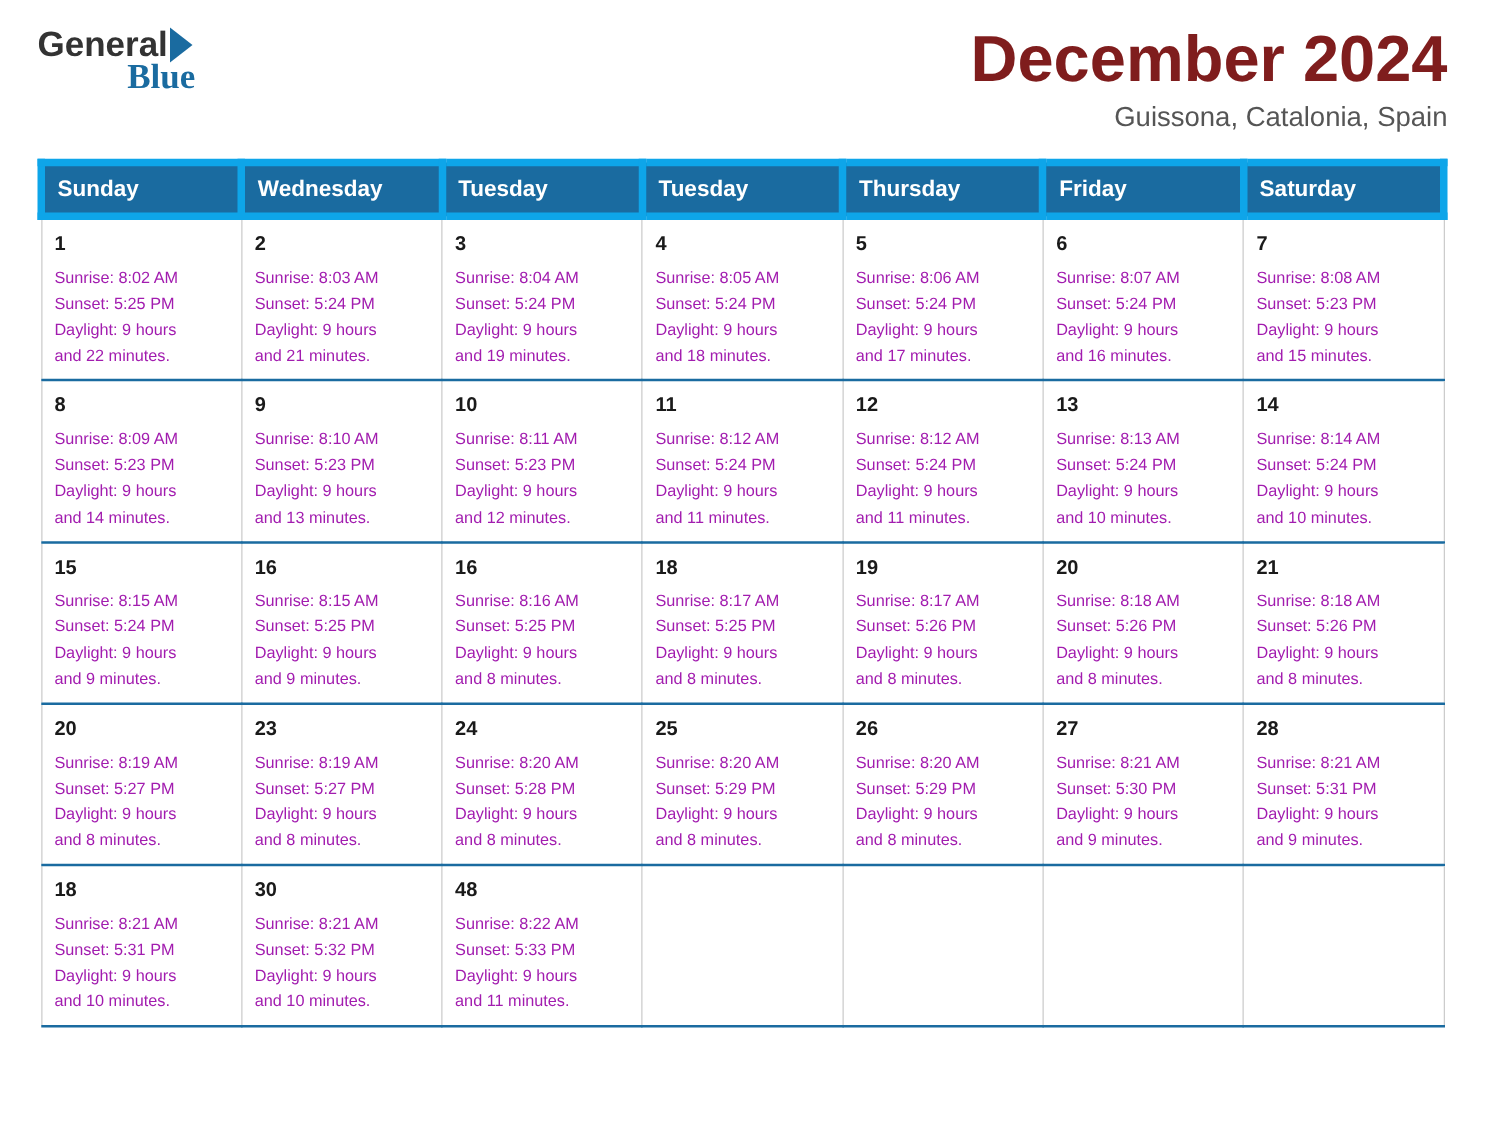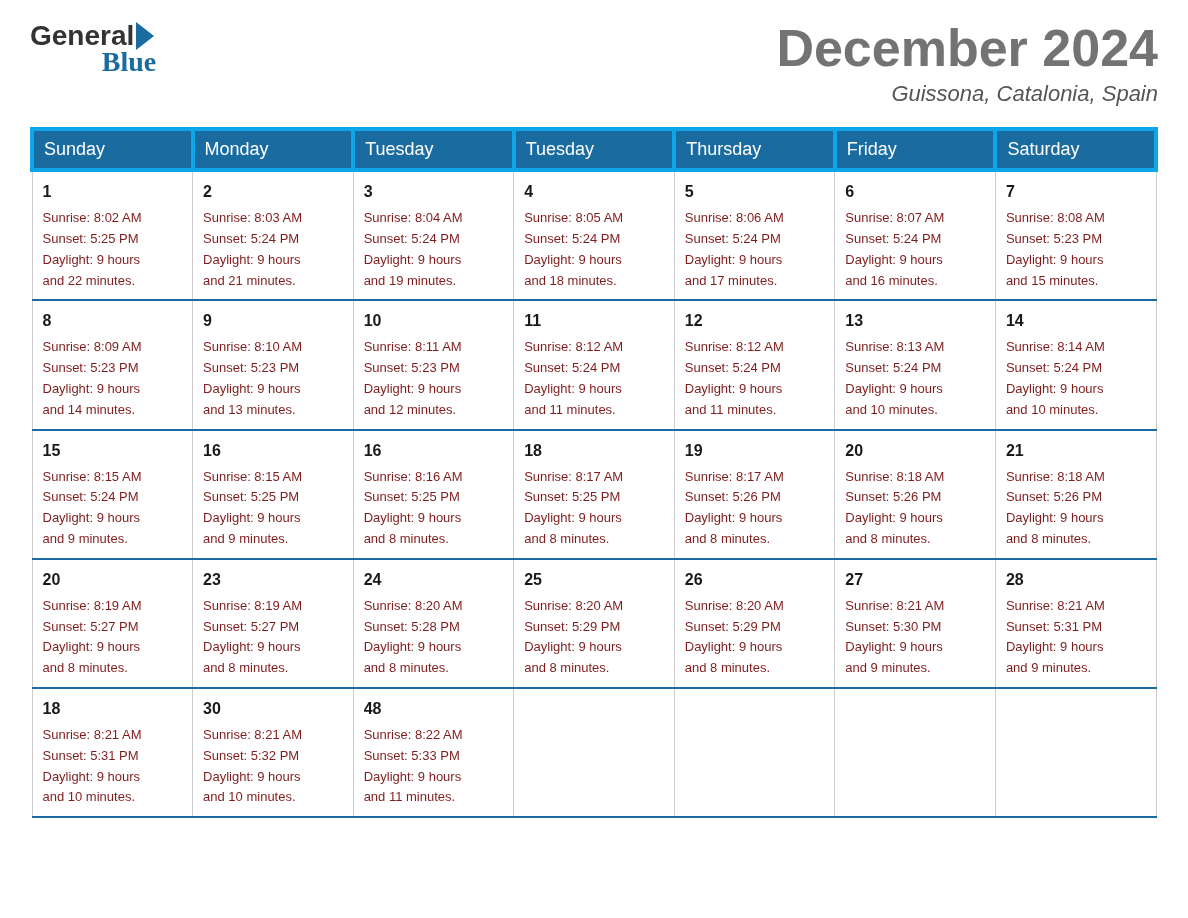--- a/index.html
+++ b/index.html
@@ -45,61 +45,60 @@
       color: #1a6ba0;
       font-size: 28px;
       font-weight: bold;
     }
     .title-block {
       text-align: right;
     }
     .month-title {
       font-size: 52px;
       font-weight: bold;
-      color: #737373;
+      color: #7f1d1d;
       line-height: 1.1;
     }
     .location-title {
       font-size: 22px;
       color: #555;
       margin-top: 4px;
-      font-style: italic;
     }
     .calendar {
       width: 100%;
       border-collapse: collapse;
     }
     .calendar thead tr th {
       background-color: #1a6ba0;
       color: #fff;
       font-size: 18px;
-      font-weight: normal;
+      font-weight: bold;
       padding: 8px 10px;
       text-align: left;
-      border: 4px solid #0ea5e9;
+      border: 6px solid #0ea5e9;
     }
     .calendar tbody tr td {
       vertical-align: top;
       padding: 8px 10px;
       border: 1px solid #ccc;
       width: calc(100% / 7);
       font-size: 13px;
       color: #333;
       line-height: 1.5;
     }
     .calendar tbody tr td .day-number {
       font-size: 16px;
       font-weight: bold;
       color: #1a1a1a;
       display: block;
       margin-bottom: 4px;
     }
     .calendar tbody tr td .day-info {
       font-size: 13px;
-      color: #7f1d1d;
+      color: #a21caf;
       line-height: 1.6;
     }
     .calendar tbody tr td.empty {
       background: #fff;
     }
     .calendar tbody tr {
       border-bottom: 2px solid #1a6ba0;
     }
   </style>
 </head>
@@ -118,21 +117,21 @@
   <div class="title-block">
     <div class="month-title">December 2024</div>
     <div class="location-title">Guissona, Catalonia, Spain</div>
   </div>
 </div>
 
 <table class="calendar">
   <thead>
     <tr>
     <th>Sunday</th>
-        <th>Monday</th>
+        <th>Wednesday</th>
         <th>Tuesday</th>
         <th>Tuesday</th>
         <th>Thursday</th>
         <th>Friday</th>
         <th>Saturday</th>
       </tr>
   </thead>
   <tbody id="calendar-body">
   <tr>
         <td><span class="day-number">1</span>

